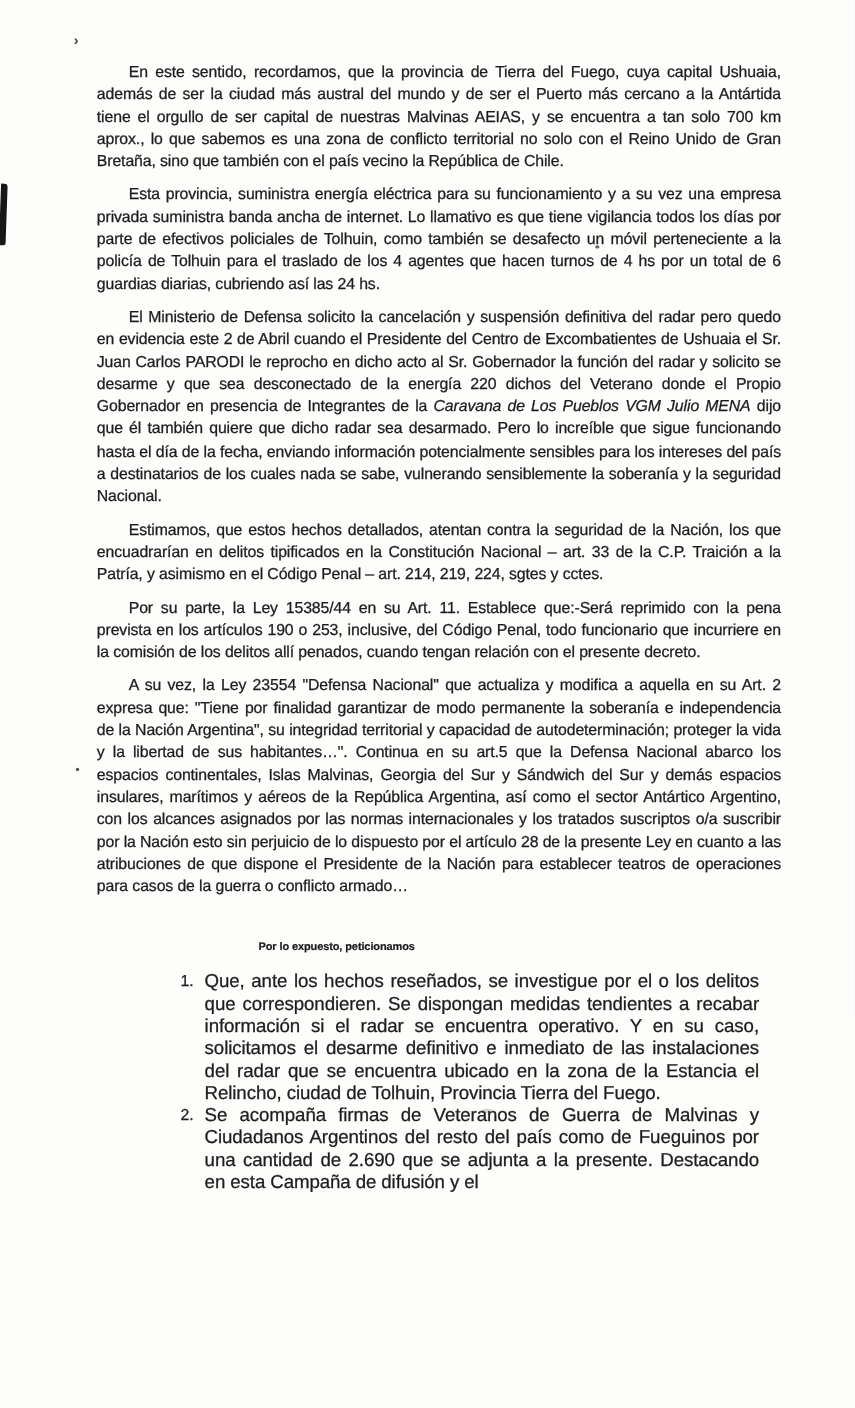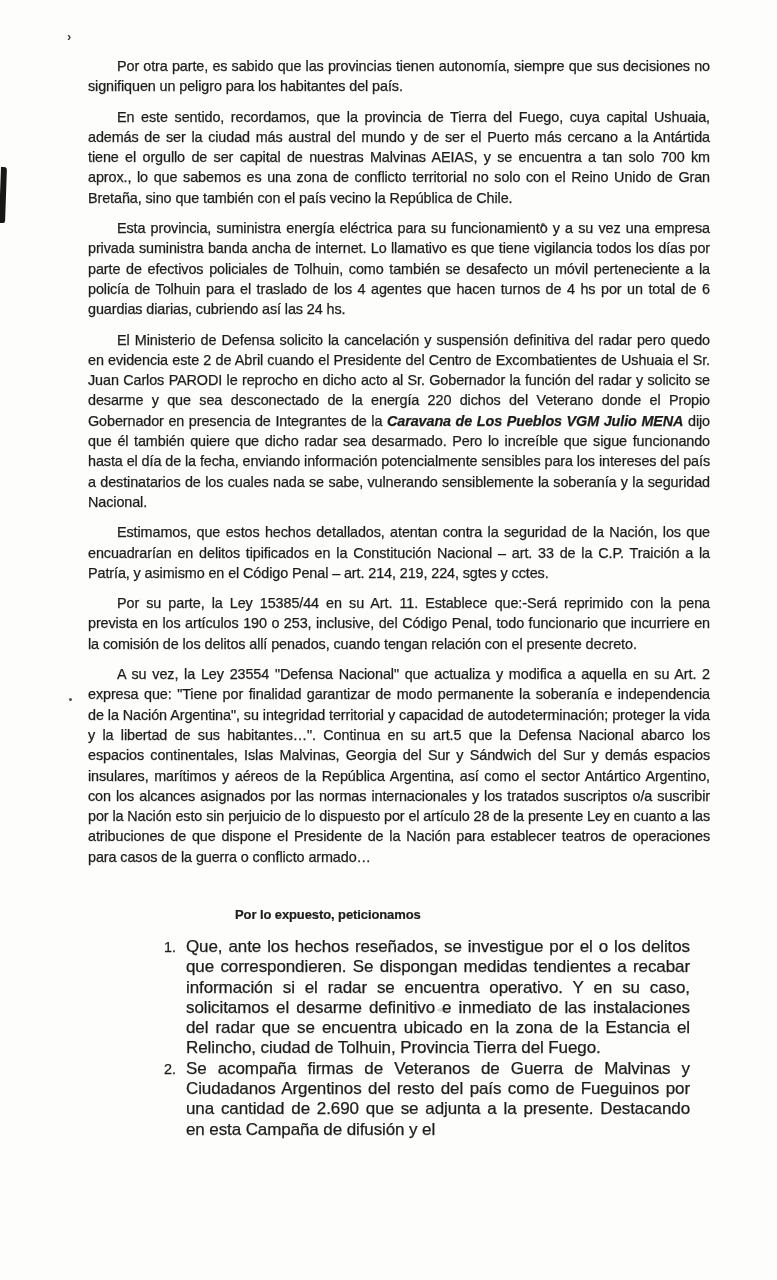--- a/index.html
+++ b/index.html
@@ -22,24 +22,24 @@
   }
   .content p {
     margin: 0 0 10px 0;
     text-indent: 29px;
     text-align: justify;
     font-size: 14.4px;
     line-height: 20.3px;
     letter-spacing: -0.1px;
     -webkit-text-stroke: 0.25px #1d1d1d;
   }
-  .bi { font-weight: bold; font-style: italic; }
+  .bi { font-weight: normal; font-style: italic; }
   .petition-heading {
     margin: 40px 0 15px 147px;
-    font-size: 13px;
+    font-size: 10px;
     font-weight: bold;
     letter-spacing: -0.1px;
     -webkit-text-stroke: 0.2px #171717;
   }
   .petition-list {
     list-style: none;
     margin: 0;
     padding: 0 20px 0 76px;
   }
   .petition-list li {
@@ -106,21 +106,20 @@
 <div class="page">
 
   <span class="corner-mark">›</span>
   <div class="edge-blot"></div>
   <span class="margin-dot"></span>
   <span class="speck-a"></span>
   <span class="speck-b"></span>
 
   <div class="content">
 
-    <p>Por otra parte, es sabido que las provincias tienen autonomía, siempre que sus decisiones no signifiquen un peligro para los habitantes del país.</p>
 
     <p>En este sentido, recordamos, que la provincia de Tierra del Fuego, cuya capital Ushuaia, además de ser la ciudad más austral del mundo y de ser el Puerto más cercano a la Antártida tiene el orgullo de ser capital de nuestras Malvinas AEIAS, y se encuentra a tan solo 700 km aprox., lo que sabemos es una zona de conflicto territorial no solo con el Reino Unido de Gran Bretaña, sino que también con el país vecino la República de Chile.</p>
 
     <p>Esta provincia, suministra energía eléctrica para su funcionamiento y a su vez una empresa privada suministra banda ancha de internet. Lo llamativo es que tiene vigilancia todos los días por parte de efectivos policiales de Tolhuin, como también se desafecto un móvil perteneciente a la policía de Tolhuin para el traslado de los 4 agentes que hacen turnos de 4 hs por un total de 6 guardias diarias, cubriendo así las 24 hs.</p>
 
     <p><span>El Ministerio de Defensa solicito la cancelación y suspensión definitiva del radar pero quedo en evidencia este 2 de Abril cuando el Presidente del Centro de Excombatientes de Ushuaia el Sr. Juan Carlos PARODI le reprocho en dicho acto al Sr. Gobernador la función del radar y solicito se desarme y que sea desconectado de la energía 220 dichos del Veterano donde el Propio Gobernador en presencia de Integrantes de la </span><span class="bi">Caravana de Los Pueblos VGM Julio MENA</span><span> dijo que él también quiere que dicho radar sea desarmado. Pero lo increíble que sigue funcionando hasta el día de la fecha, enviando información potencialmente sensibles para los intereses del país a destinatarios de los cuales nada se sabe, vulnerando sensiblemente la soberanía y la seguridad Nacional.</span></p>
 
     <p>Estimamos, que estos hechos detallados, atentan contra la seguridad de la Nación, los que encuadrarían en delitos tipificados en la Constitución Nacional – art. 33 de la C.P. Traición a la Patría, y asimismo en el Código Penal – art. 214, 219, 224, sgtes y cctes.</p>
 
     <p>Por su parte, la Ley 15385/44 en su Art. 11. Establece que:-Será reprimido con la pena prevista en los artículos 190 o 253, inclusive, del Código Penal, todo funcionario que incurriere en la comisión de los delitos allí penados, cuando tengan relación con el presente decreto.</p>

